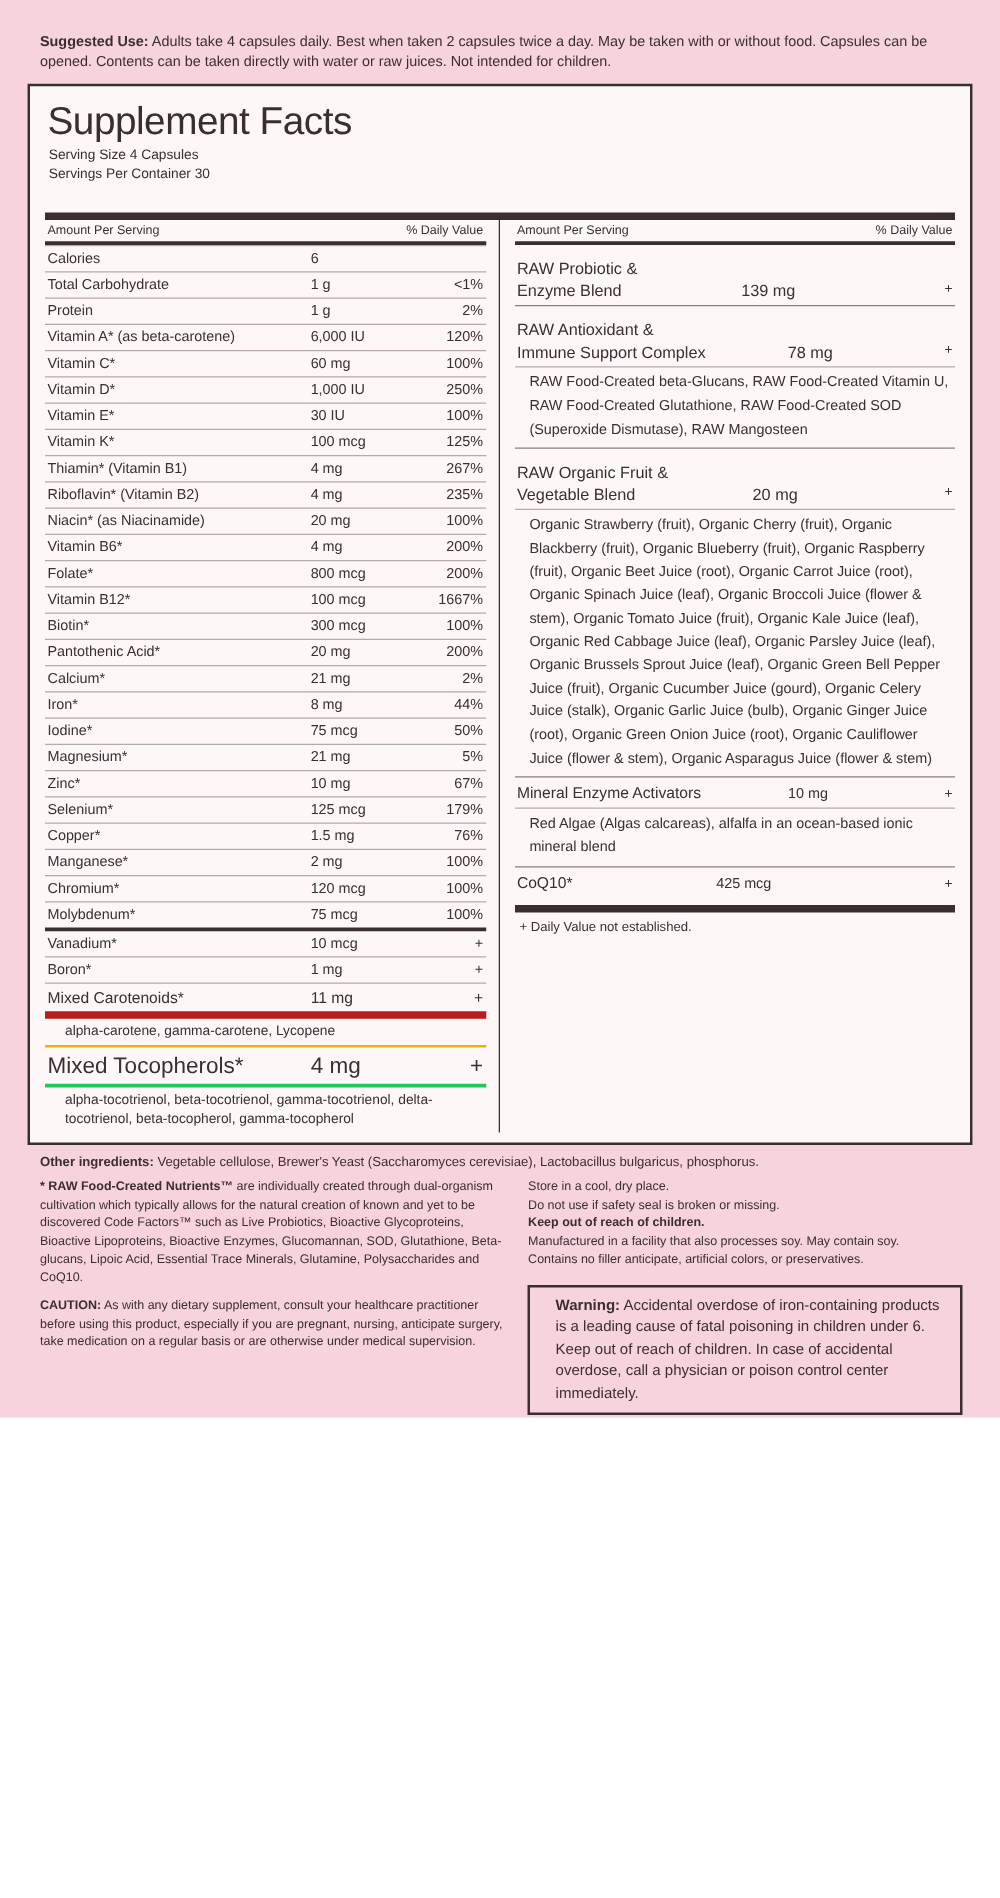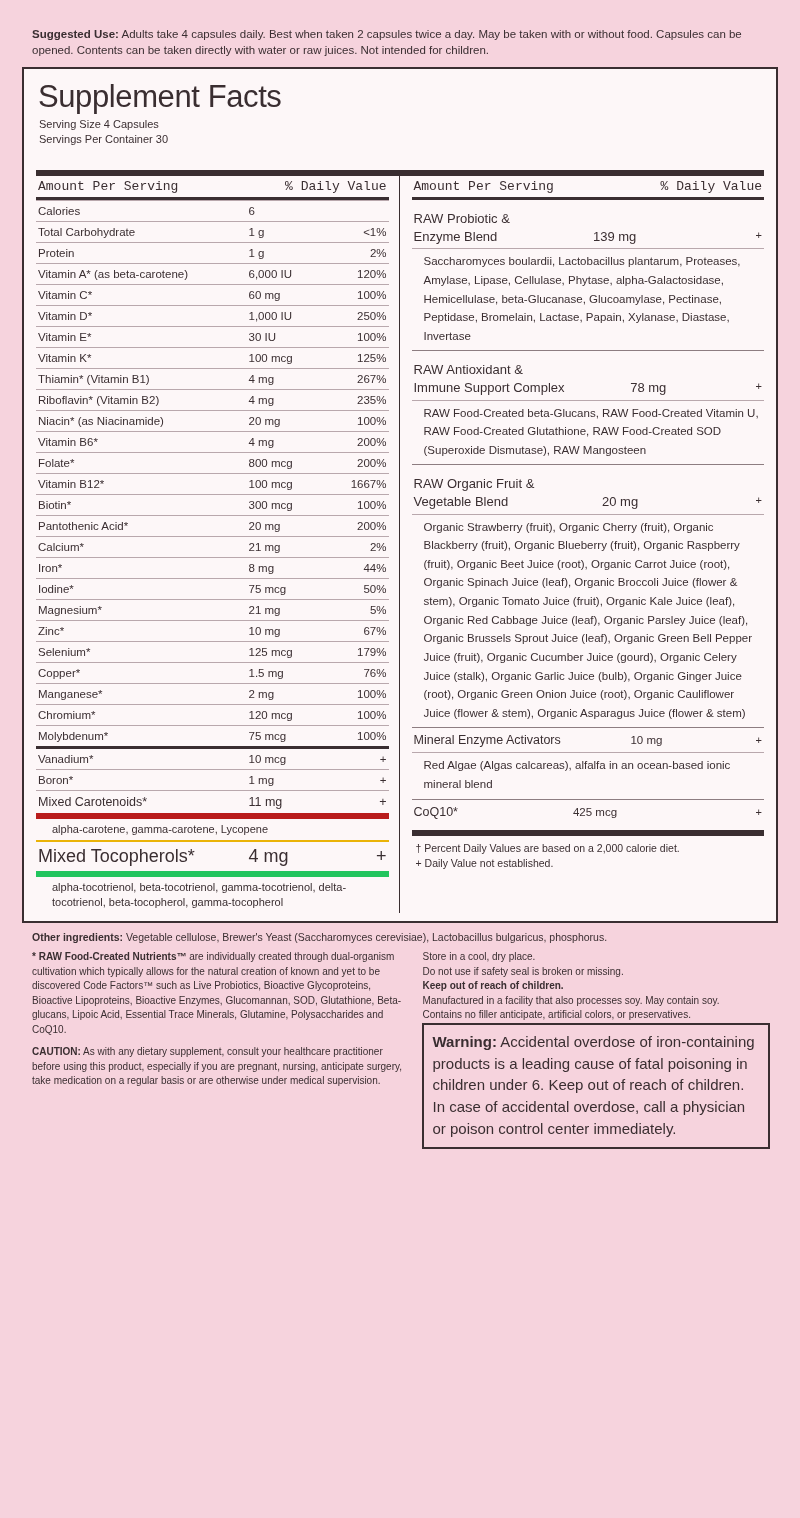--- a/index.html
+++ b/index.html
@@ -9,21 +9,21 @@
   }
   body {
     width: 800px;
     height: 1518px;
     font-family: "Liberation Sans", sans-serif;
     color: #3a2e31;
   }
   .label {
     position: relative;
     width: 800px;
-    height: 1518px;
+    height: 1134px;
     background: #f6d3dd;
     box-sizing: border-box;
     padding: 20px 22px 14px 22px;
   }
   
   .suggested-use {
     font-size: 11.5px;
     line-height: 1.42;
     color: #3a2e31;
     padding: 6px 8px 8px 10px;
@@ -62,23 +62,22 @@
   .sf-col.right {
     padding-left: 12px;
     border-left: 1px solid #3a2e31;
   }
   .rule-thick { border-top: 6px solid #3a2e31; }
   .rule-med   { border-top: 3px solid #3a2e31; }
   .rule-thin  { border-top: 1px solid #8d7d81; }
 
   .hdr-row {
     display: flex;
-    font-size: 13px;
+    font-size: 10px;
     padding: 3px 2px 3px 2px;
-    font-family: Liberation Mono, monospace;
   }
   .hdr-row .h-left { flex: 1; }
   .hdr-row .h-right { text-align: right; white-space: nowrap; }
 
   .nut-row {
     display: flex;
     align-items: baseline;
     font-size: 11.5px;
     padding: 4px 2px 4px 2px;
     border-top: 1px solid #b9a8ad;
@@ -140,22 +139,23 @@
   .bc-right { flex: 1 1 48%; }
   .fine {
     font-size: 10px;
     line-height: 1.45;
   }
   .fine b { font-weight: bold; }
   .fine p { margin: 0 0 8px 0; }
   .fine p.tight { margin-bottom: 0; }
   .warning-box {
     border: 2px solid #3a2e31;
-    padding: 6px 8px 7px 8px;
-    font-size: 15px;
+    padding: 6px 8px 7px 20px;
+    margin-top: 12px;
+    font-size: 12px;
     line-height: 1.45;
   }
   .warning-box b { font-weight: bold; }
 </style>
 </head>
 <body>
 
 <div class="label">
 
   <div class="suggested-use">
@@ -328,39 +328,38 @@
           <span class="n-amt">11 mg</span>
           <span class="n-dv">+</span>
         </div>
         <div class="sub-indent" style="border-top:6px solid #b91c1c;">alpha-carotene, gamma-carotene, Lycopene</div>
 
         <div class="nut-row" style="font-size:18px;border-top:2px solid #eab308;">
           <span class="n-name">Mixed Tocopherols*</span>
           <span class="n-amt">4 mg</span>
           <span class="n-dv">+</span>
         </div>
-        <div class="sub-indent" style="border-top:6px solid #22c55e;">alpha-tocotrienol, beta-tocotrienol, gamma-tocotrienol, delta-tocotrienol, beta-tocopherol, gamma-tocopherol</div>
+        <div class="sub-indent" style="border-top:3px solid #22c55e;">alpha-tocotrienol, beta-tocotrienol, gamma-tocotrienol, delta-tocotrienol, beta-tocopherol, gamma-tocopherol</div>
       </div>
 
       <div class="sf-col right">
         <div class="hdr-row">
           <span class="h-left">Amount Per Serving</span>
           <span class="h-right">% Daily Value</span>
         </div>
         <div class="rule-med"></div>
 
         <div class="blend-head">
           <div>RAW Probiotic &amp;</div>
           <div class="bh-line2">
             <span class="bh-name">Enzyme Blend</span>
             <span class="bh-amt">139 mg</span>
             <span class="bh-dv">+</span>
           </div>
         </div>
-        <div class="blend-body" style="border-top:1px solid #b9a8ad;">Saccharomyces boulardii, Lactobacillus plantarum, Proteases, Amylase, Lipase, Cellulase, Phytase, alpha-Galactosidase, Hemicellulase, beta-Glucanase, Glucoamylase, Pectinase, Peptidase, Bromelain, Lactase, Papain, Xylanase, Diastase, Invertase</div>
 
         <div class="rule-thin"></div>
 
         <div class="blend-head">
           <div>RAW Antioxidant &amp;</div>
           <div class="bh-line2">
             <span class="bh-name">Immune Support Complex</span>
             <span class="bh-amt">78 mg</span>
             <span class="bh-dv">+</span>
           </div>
@@ -392,21 +391,20 @@
 
         <div class="single-row">
           <span class="s-name">CoQ10*</span>
           <span class="s-amt">425 mcg</span>
           <span class="s-dv">+</span>
         </div>
 
         <div class="rule-thick" style="margin-top:6px;"></div>
 
         <div class="footnotes">
-          <div>† Percent Daily Values are based on a 2,000 calorie diet.</div>
           <div>+ Daily Value not established.</div>
         </div>
       </div>
 
     </div>
   </div>
 
   <div class="other-ing">
     <b>Other ingredients:</b><span> Vegetable cellulose, Brewer's Yeast (Saccharomyces cerevisiae), Lactobacillus bulgaricus, phosphorus.</span>
   </div>

